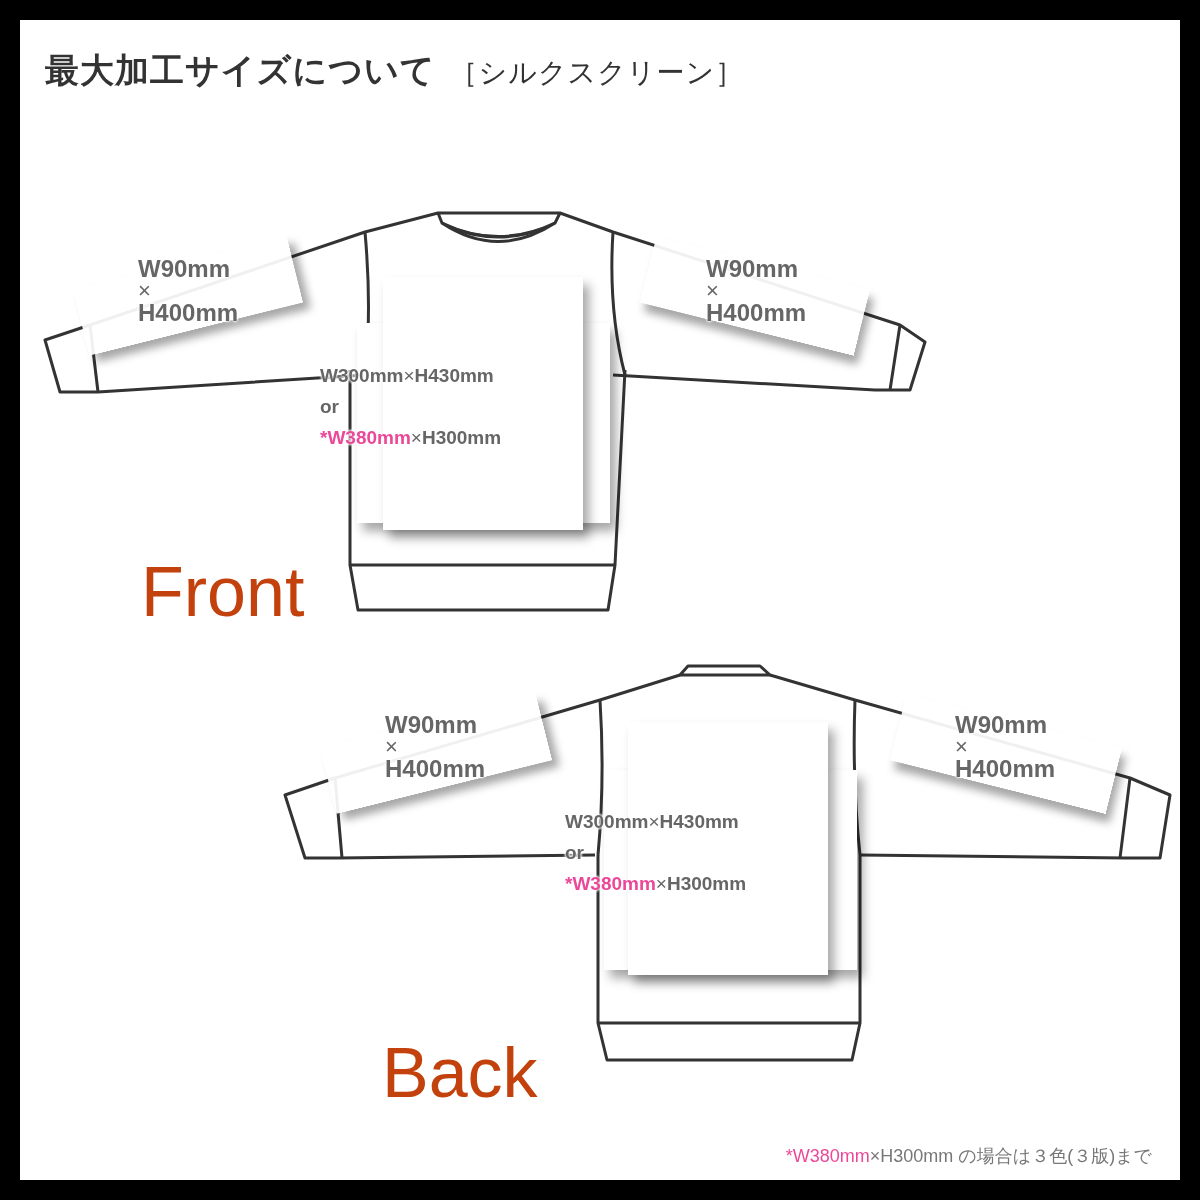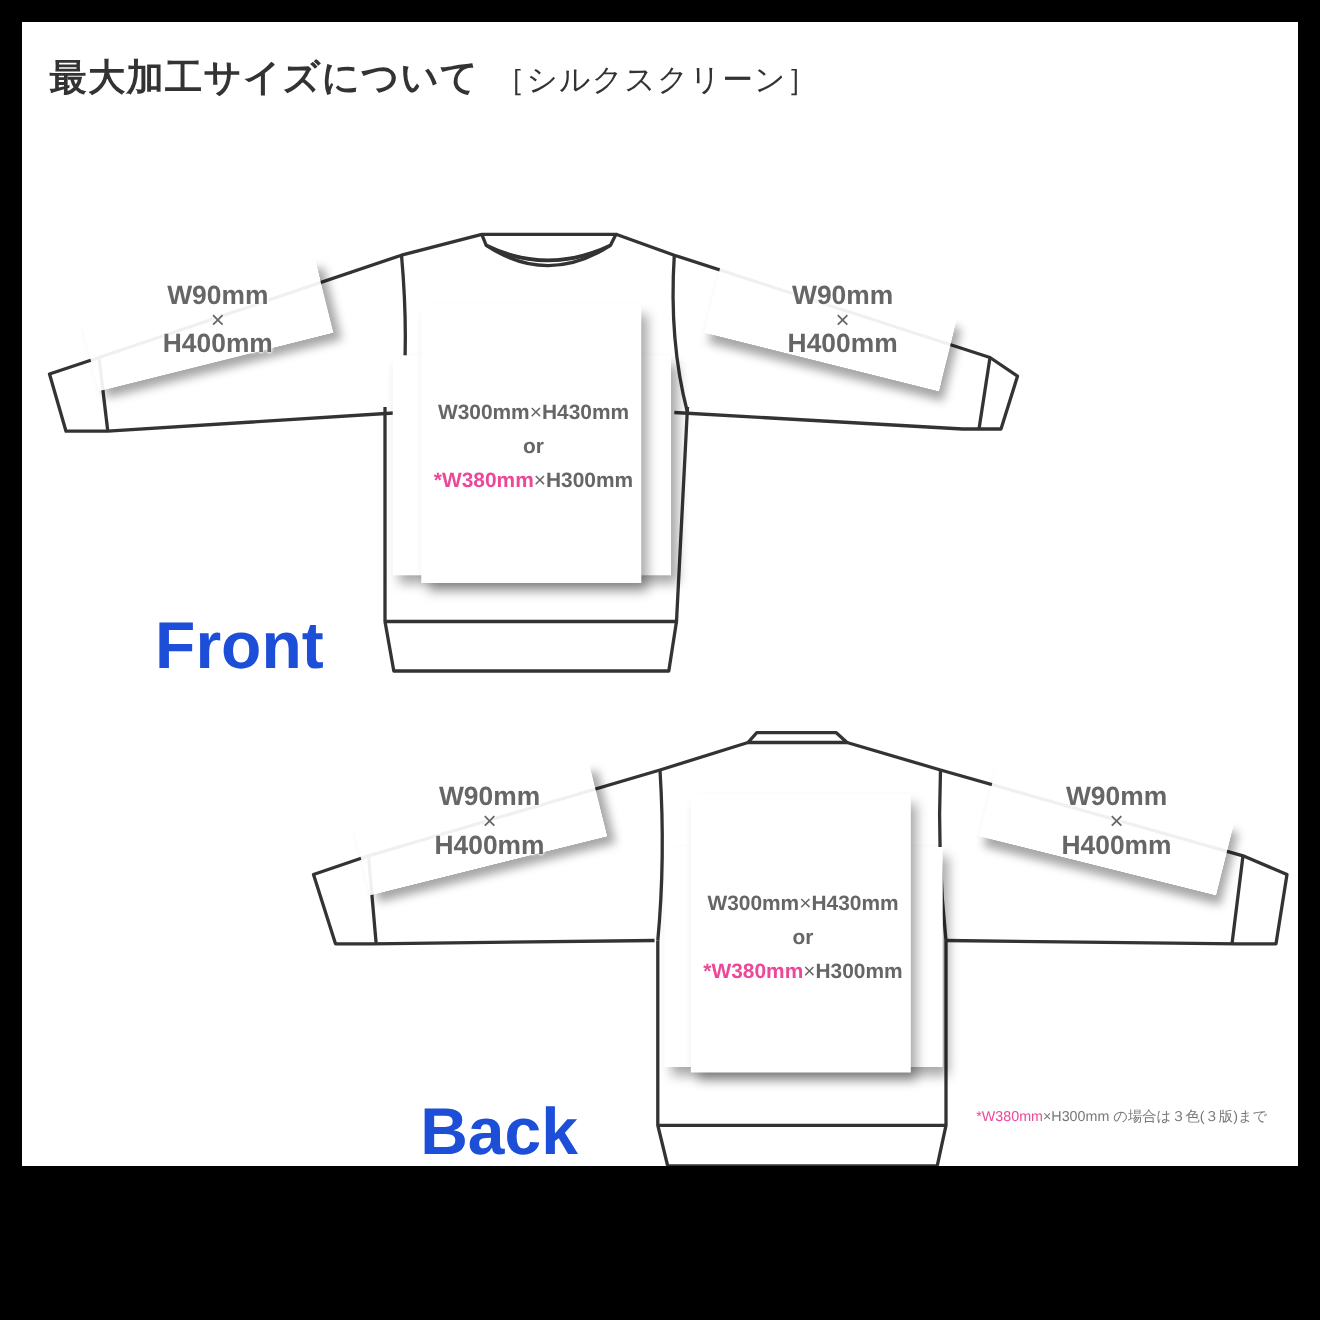--- a/index.html
+++ b/index.html
@@ -1,31 +1,31 @@
 <!DOCTYPE html>
 <html><head>
   <meta charset="utf-8">
   <style>
     html, body { margin: 0; padding: 0; }
     body { width: 1200px; height: 1200px; background: #000; position: relative; overflow: hidden; font-family: "Liberation Sans", "DejaVu Sans", sans-serif; }
-    .frame { position: absolute; left: 20px; top: 20px; width: 1160px; height: 1040px; background: #fff; overflow: hidden; }
+    .frame { position: absolute; left: 20px; top: 20px; width: 1160px; height: 1160px; background: #fff; overflow: hidden; }
     .title { position: absolute; left: 25px; top: 28px; font-size: 34px; font-weight: bold; color: #333; font-family: "DejaVu Sans", sans-serif; letter-spacing: 1px; white-space: nowrap; }
     .subtitle { font-size: 28px; font-weight: normal; color: #333; margin-left: 14px; }
     svg.garment { position: absolute; left: 0; top: 0; }
     .area { position: absolute; background: #fff; box-shadow: 6px 8px 10px rgba(0,0,0,0.35); }
     .sleeve-area { position: absolute; background: rgba(255,255,255,0.93); box-shadow: 6px 8px 9px rgba(0,0,0,0.35); }
-    .label { position: absolute; text-align: center; color: #666; font-weight: bold; white-space: nowrap;
+    .label { position: absolute; text-align: left; color: #666; font-weight: bold; white-space: nowrap;
              text-shadow: 0 0 3px #fff, 0 0 3px #fff, 0 0 3px #fff; }
     .sleeve-label { font-size: 24px; line-height: 22px; }
     .sleeve-label .x { font-weight: normal; font-size: 22px; display: block; }
     .body-label { font-size: 19px; line-height: 31px; }
     .red { color: #ec4899; }
     .times { font-weight: normal; }
-    .view-label { position: absolute; font-size: 60px; font-weight: bold; color: #1d4ed8; }
-    .note { position: absolute; right: 28px; bottom: 36px; font-size: 13px; color: #777; white-space: nowrap; }
+    .view-label { position: absolute; font-size: 70px; font-weight: normal; color: #c2410c; }
+    .note { position: absolute; right: 28px; bottom: 12px; font-size: 18px; color: #777; white-space: nowrap; }
   </style>
 </head>
 <body>
 
 <div class="frame">
 
   <div class="title">
     <span>最大加工サイズについて</span><span class="subtitle">［シルクスクリーン］</span>
   </div>
 
@@ -105,18 +105,18 @@
     <span class="x">×</span>
     <span>H400mm</span>
   </div>
 
   <div class="label body-label" style="left:545px; top:786px; width:330px;">
     <div><span>W300mm</span><span class="times">×</span><span>H430mm</span></div>
     <div>or</div>
     <div><span class="red">*W380mm</span><span class="times">×</span><span>H300mm</span></div>
   </div>
 
-  <div class="view-label" style="left:362px; top:974px;">Back</div>
+  <div class="view-label" style="left:362px; top:1013px;">Back</div>
 
   <div class="note">
     <span class="red">*W380mm</span><span>×H300mm の場合は３色(３版)まで</span>
   </div>
 </div>
 
 </body></html>

